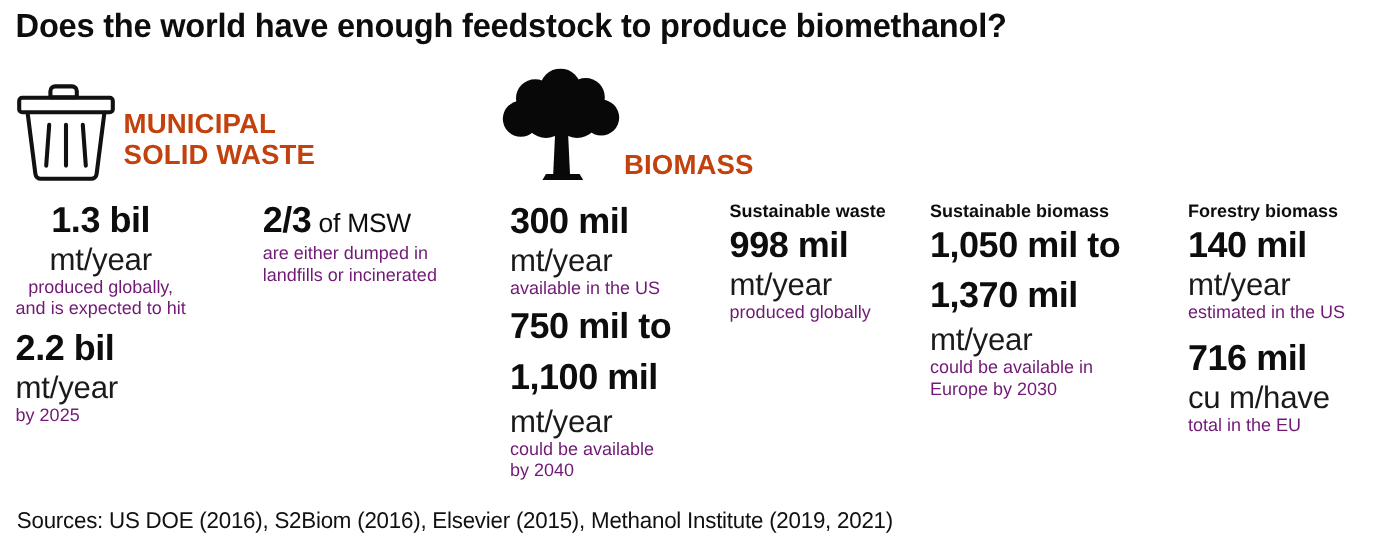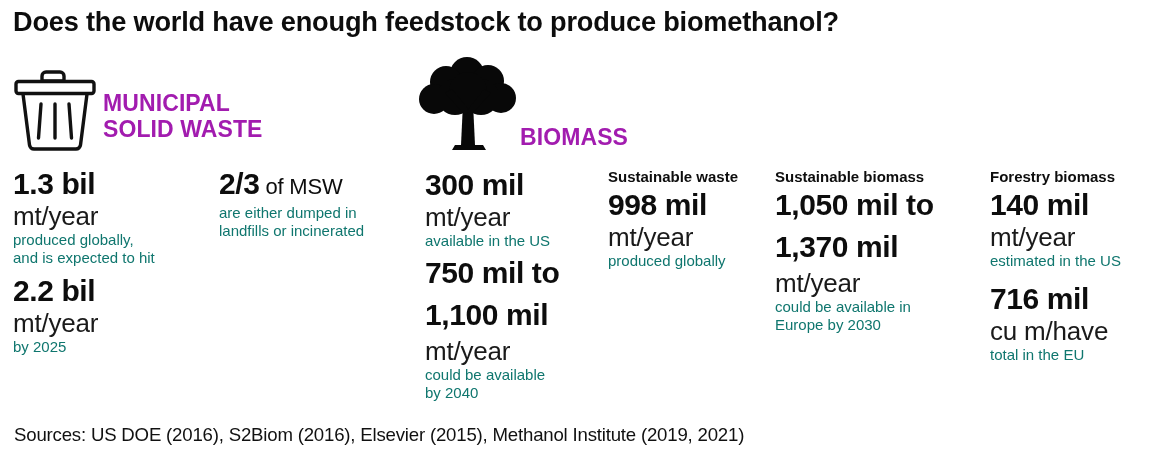--- a/index.html
+++ b/index.html
@@ -22,21 +22,21 @@
     font-weight:700;
     letter-spacing:-0.2px;
     color:#0d0d0d;
     white-space:nowrap;
     transform:scaleX(0.97);
     transform-origin:left top;
   }
 
   
   .sec-head{
-    color:#a21caf;
+    color:#c2410c;
     font-weight:700;
     font-size:23px;
     line-height:26px;
     letter-spacing:0.1px;
     white-space:pre-line;
   }
   #msw-head{left:103px;top:90px;}
   #biomass-head{left:520px;top:124px;}
 
   
@@ -58,42 +58,42 @@
     line-height:30px;
     letter-spacing:-0.2px;
     color:#1a1a1a;
     white-space:nowrap;
   }
   .small{
     font-weight:400;
     font-size:15px;
     line-height:18px;
     letter-spacing:0px;
-    color:#0f766e;
+    color:#701a75;
     white-space:pre-line;
   }
   .colhead{
     font-weight:700;
     font-size:15px;
     line-height:18px;
     letter-spacing:0px;
     color:#0d0d0d;
     white-space:nowrap;
   }
   .inline-reg{
     font-weight:400;
     font-size:22px;
     letter-spacing:-0.2px;
   }
 
   
   .stat-block{position:absolute;}
 
   
-  #msw-stat1{left:13px;top:167px;}
+  #msw-stat1{left:13px;top:167px;text-align:center;}
   #msw-stat2{left:13px;top:274px;}
   #msw-frac{left:219px;top:167px;}
 
   
   #bm-col1{left:425px;top:168px;}
   #bm-col2{left:608px;top:168px;}
   #bm-col3{left:775px;top:168px;}
   #bm-col4{left:990px;top:168px;}
 
   #bm-col1 .colhead,#bm-col2 .colhead,#bm-col3 .colhead,#bm-col4 .colhead{margin-bottom:2px;}

